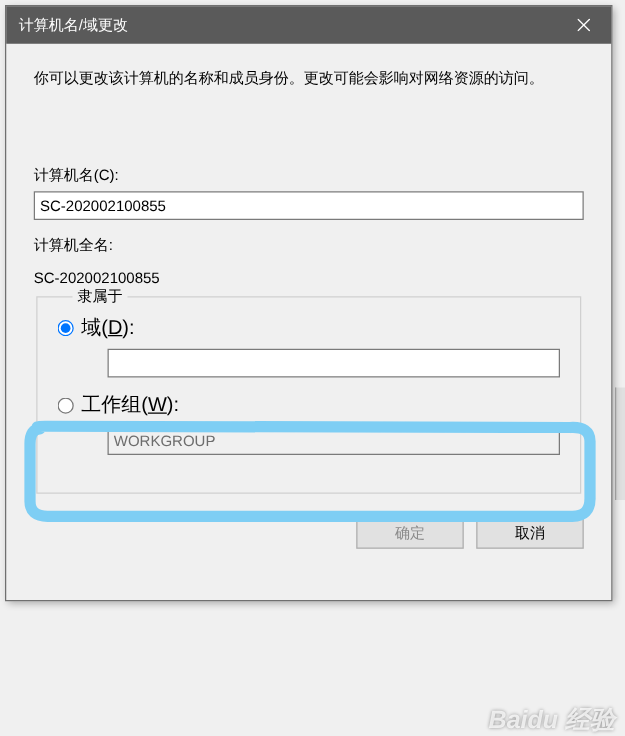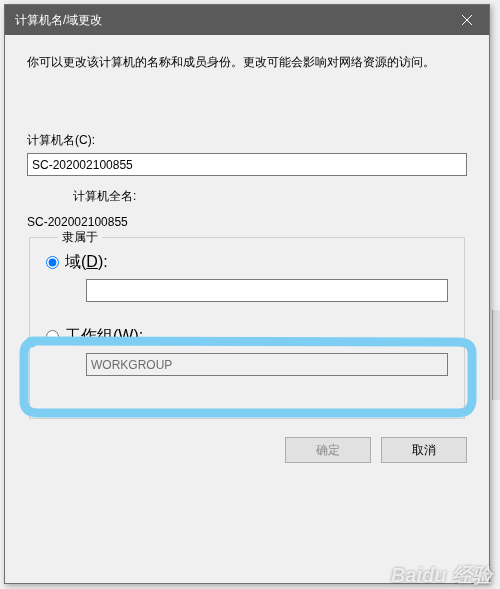--- a/index.html
+++ b/index.html
@@ -12,21 +12,21 @@
     width: 500px;
     height: 589px;
     overflow: hidden;
     position: relative;
   }
   .dialog {
     position: absolute;
     left: 4px;
     top: 4px;
     width: 486px;
-    height: 580px;
+    height: 477px;
     background: #f0f0f0;
     border: 1px solid #707070;
     box-shadow: 2px 2px 6px rgba(0,0,0,0.3);
   }
   .titlebar {
     height: 30px;
     background: #5a5a5a;
     color: #ffffff;
     display: flex;
     align-items: center;
@@ -64,21 +64,21 @@
     border: 1px solid #7a7a7a;
     background: #fff;
     font-size: 12px;
     padding: 2px 4px;
     font-family: inherit;
   }
   .text-input[disabled] {
     background: #f0f0f0;
     color: #6d6d6d;
   }
-  .fullname-label { margin-top: 12px; margin-left: 46px; }
+  .fullname-label { margin-top: 12px; }
   .fullname-value {
     margin-top: 10px;
     font-size: 12px;
   }
   .other-row {
     display: flex;
     justify-content: flex-end;
     margin-top: 22px;
     margin-bottom: 14px;
   }
@@ -119,21 +119,21 @@
   .radio-row input[type=radio] {
     margin: 0;
     width: 13px;
     height: 13px;
   }
   .radio-label { font-size: 16px; }
   .radio-label u { text-decoration: underline; }
   .indent-input {
     margin-left: 40px;
     width: calc(100% - 40px);
-    margin-bottom: 24px;
+    margin-bottom: 12px;
   }
   .button-row {
     display: flex;
     justify-content: flex-end;
     gap: 10px;
     padding: 18px 22px 0 0;
   }
   
   .highlight {
     position: absolute;

